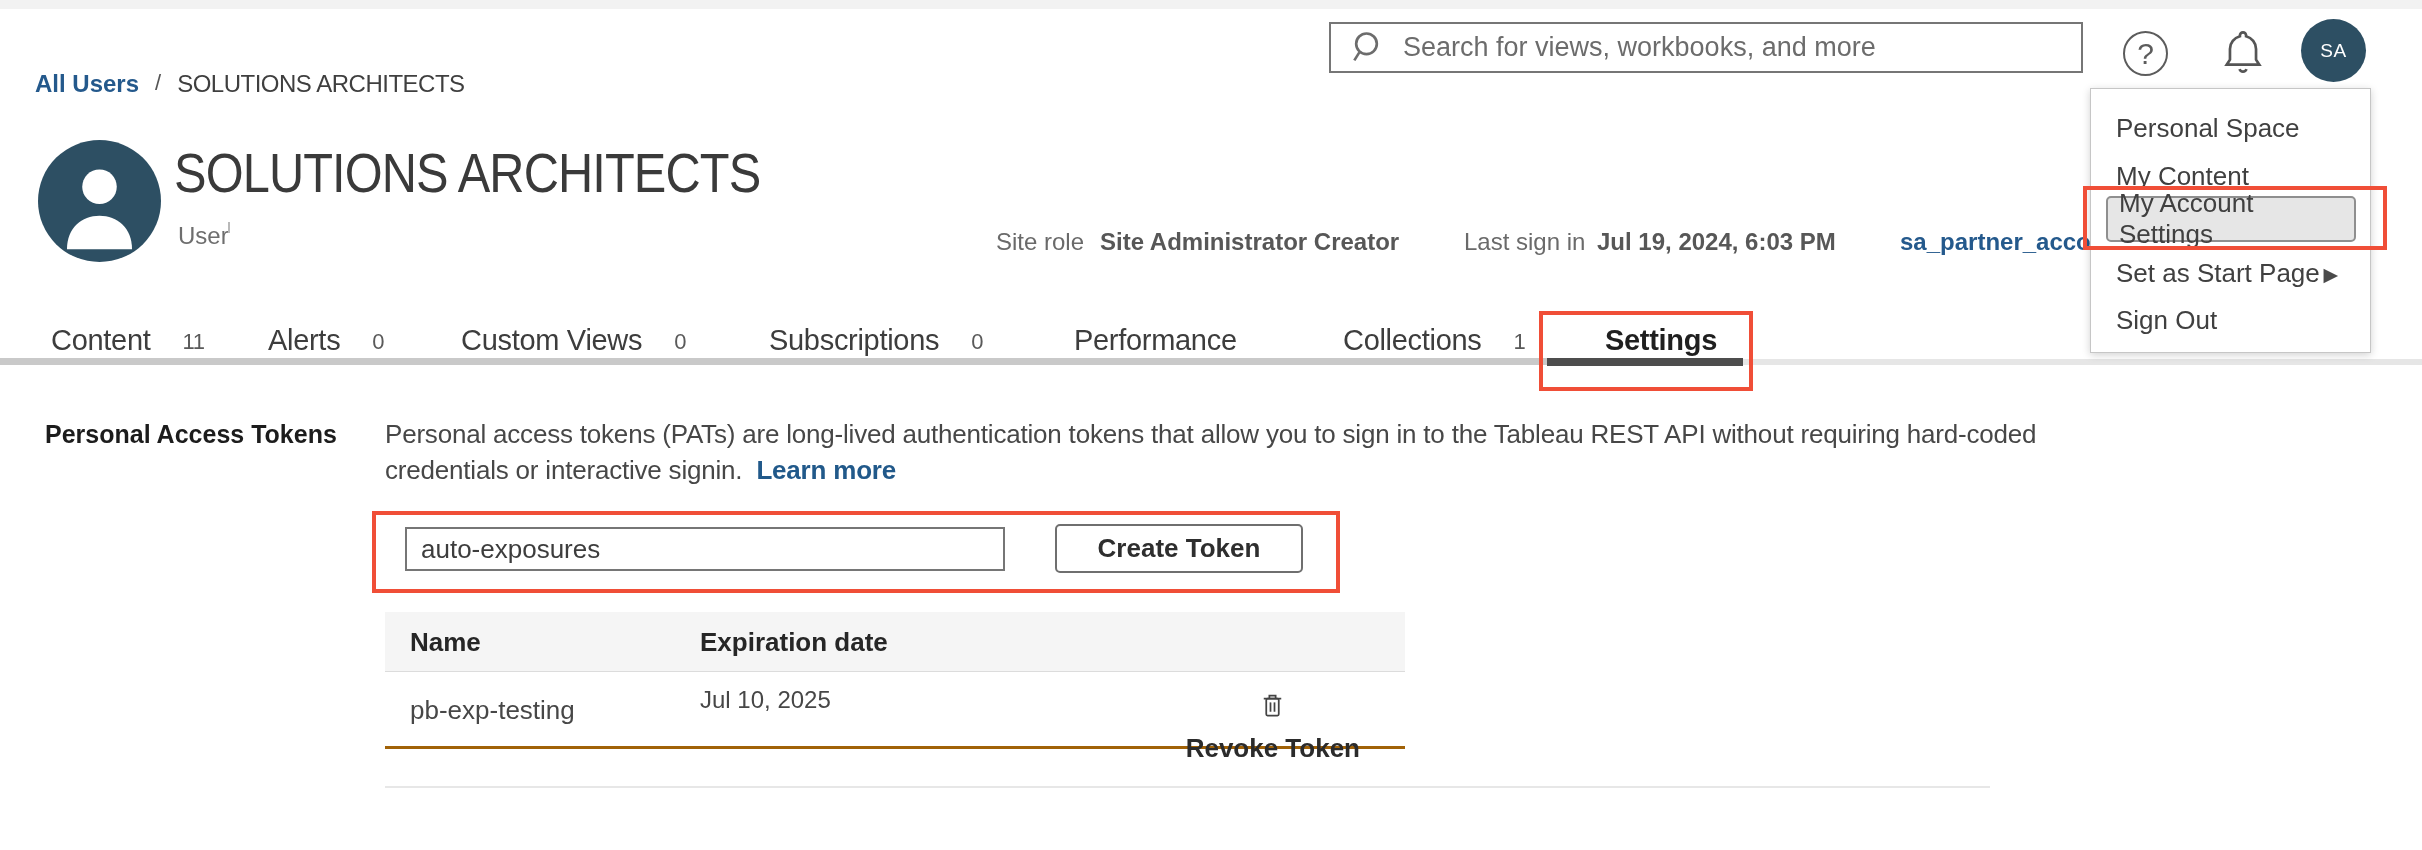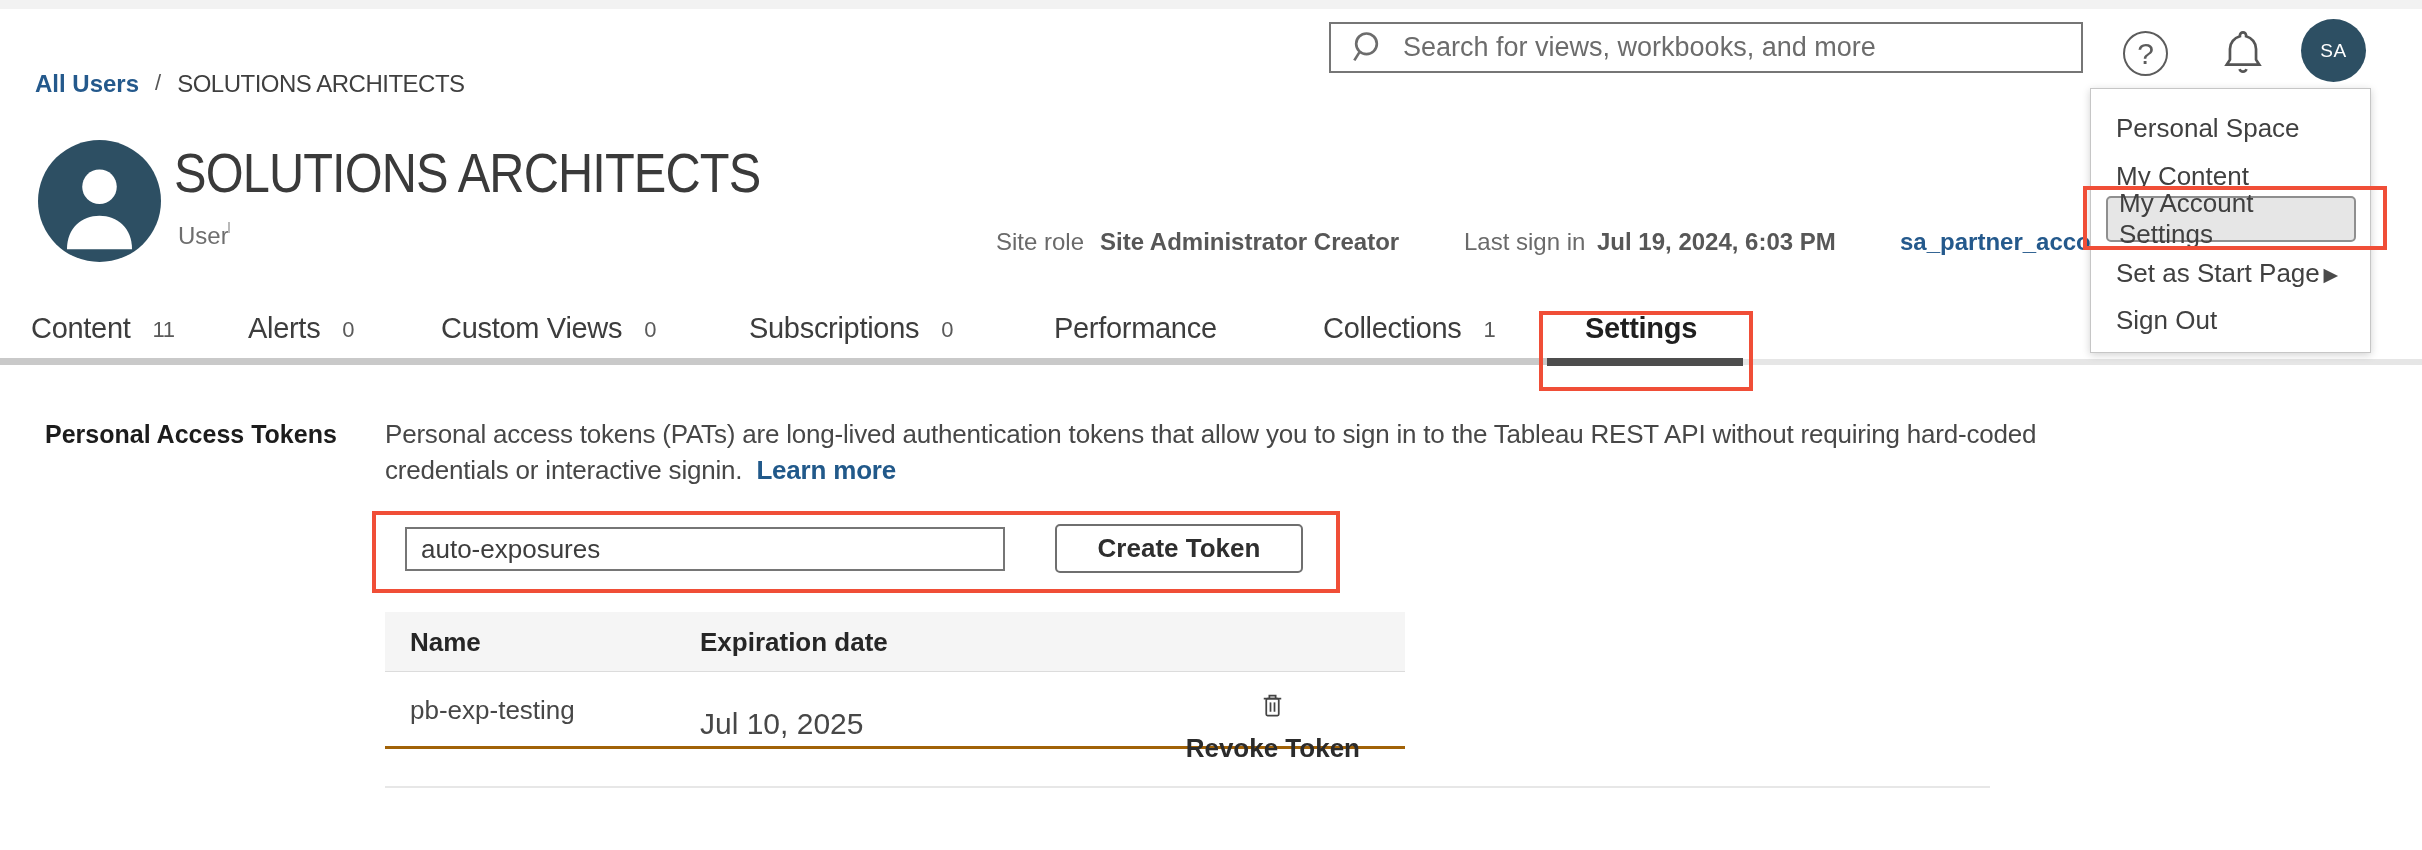--- a/index.html
+++ b/index.html
@@ -42,21 +42,21 @@
   .subtitle { position:absolute; left:178px; top:222px; font-size:24px; color:#6e6e6e; }
   .subtitle-tick { position:absolute; left:228px; top:222px; width:2px; height:11px; background:#b9b9b9; }
 
   .meta-label { position:absolute; top:228px; font-size:24px; color:#6a6a6a; white-space:nowrap; }
   .meta-value { position:absolute; top:228px; font-size:24px; color:#575757; font-weight:bold; white-space:nowrap; }
   .ml-role { left:996px; } .mv-role { left:1100px; }
   .ml-signin { left:1464px; } .mv-signin { left:1597px; }
   .account-link { position:absolute; left:1900px; top:228px; font-size:24px; color:#24598c; font-weight:bold; white-space:nowrap; cursor:pointer; z-index:5; }
 
   
-  .tab { position:absolute; top:312px; display:flex; align-items:flex-start; gap:22px; font-size:29px; color:#3d3d3d; cursor:pointer; white-space:nowrap; letter-spacing:-0.3px; }
+  .tab { position:absolute; top:324px; display:flex; align-items:flex-start; gap:32px; font-size:29px; color:#3d3d3d; cursor:pointer; white-space:nowrap; letter-spacing:-0.3px;margin-left:20px; }
   .tab .count { font-size:22px; color:#5a5a5a; padding-top:5px; }
   .tab .count:empty { display:none; }
   .t-0 { left:31px; } .t-1 { left:248px; } .t-2 { left:441px; } .t-3 { left:749px; }
   .t-4 { left:1054px; } .t-5 { left:1323px; } .t-6 { left:1585px; font-weight:bold; color:#1f1f1f; }
   .tabstrip-a { position:absolute; left:0; top:358px; width:1547px; height:7px; background:#c9c9c9; }
   .tabstrip-b { position:absolute; left:1547px; top:358px; width:196px; height:8px; background:#4d4d4d; }
   .tabstrip-c { position:absolute; left:1743px; top:359px; width:679px; height:6px; background:#e6e6e6; }
 
   
   .section-label { position:absolute; left:45px; top:420px; font-size:25px; font-weight:bold; color:#1c1c1c; }
@@ -67,21 +67,21 @@
   .token-input { position:absolute; left:405px; top:527px; width:600px; height:44px; border:2px solid #767676; font-size:26px; color:#3d3d3d; padding:0 14px; font-family:"Liberation Sans", sans-serif; outline:none; }
   .create-btn { position:absolute; left:1055px; top:524px; width:248px; height:49px; background:#fff; border:2px solid #6f6f6f; border-radius:5px; font-size:26px; font-weight:bold; color:#2e2e2e; cursor:pointer; font-family:"Liberation Sans", sans-serif; }
 
   
   .tok-table { position:absolute; left:385px; top:612px; width:1020px; height:137px; }
   .tok-head { position:absolute; left:0; top:0; width:100%; height:60px; background:#f5f5f5; border-bottom:1px solid #dcdcdc; }
   .th-name { position:absolute; left:25px; top:15px; font-size:26px; font-weight:bold; color:#262626; }
   .th-exp  { position:absolute; left:315px; top:15px; font-size:26px; font-weight:bold; color:#262626; }
   .tok-row { position:absolute; left:0; top:60px; width:100%; height:77px; border-bottom:3px solid #a16207; }
   .td-name { position:absolute; left:25px; top:23px; font-size:26px; color:#474747; }
-  .td-exp  { position:absolute; left:315px; top:35px; font-size:30px; color:#474747; }
+  .td-exp  { position:absolute; left:315px; top:14px; font-size:24px; color:#474747; }
   .revoke { position:absolute; right:45px; top:18px; display:flex; align-items:center; gap:12px; cursor:pointer;flex-direction:column; }
   .revoke-label { font-size:26px; font-weight:bold; color:#2b2b2b; }
 
   .section-divider { position:absolute; left:385px; top:786px; width:1605px; height:2px; background:#e7e7e7; }
 
   
   .annotation { position:absolute; border:4px solid #f04e37; background:transparent; z-index:30; pointer-events:none; }
   .ann-menu  { left:2083px; top:186px; width:304px; height:64px; }
   .ann-tab   { left:1539px; top:311px; width:214px; height:80px; }
   .ann-token { left:372px;  top:511px; width:968px; height:82px; }

